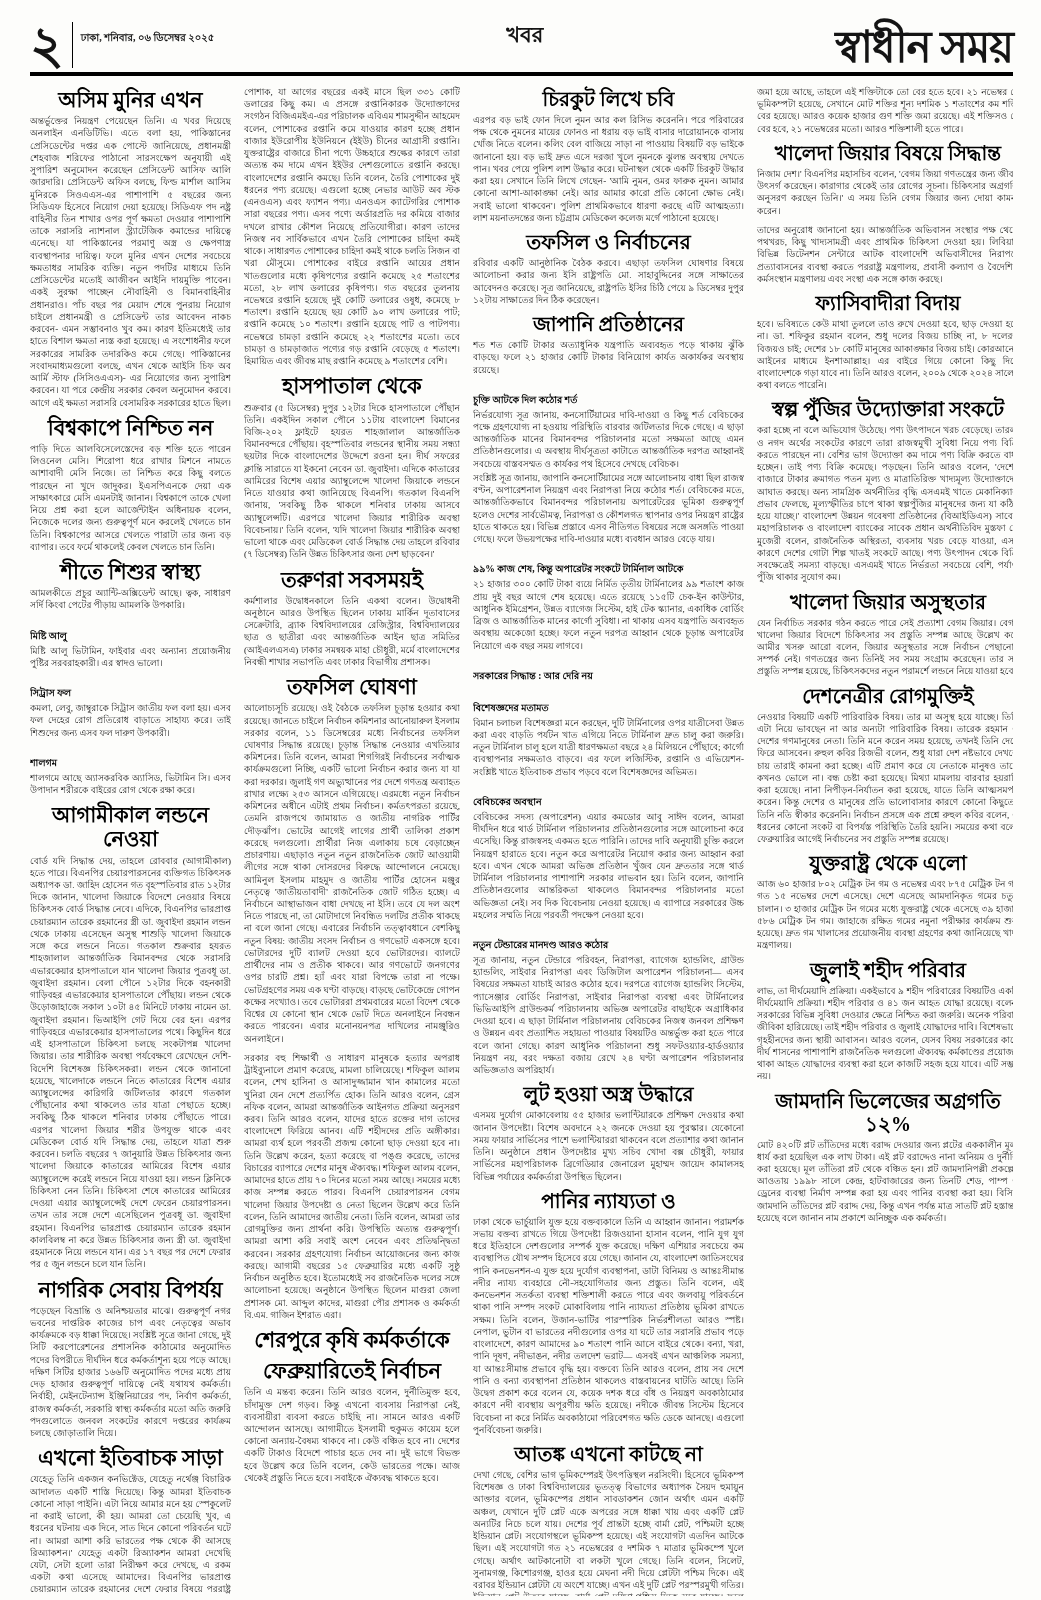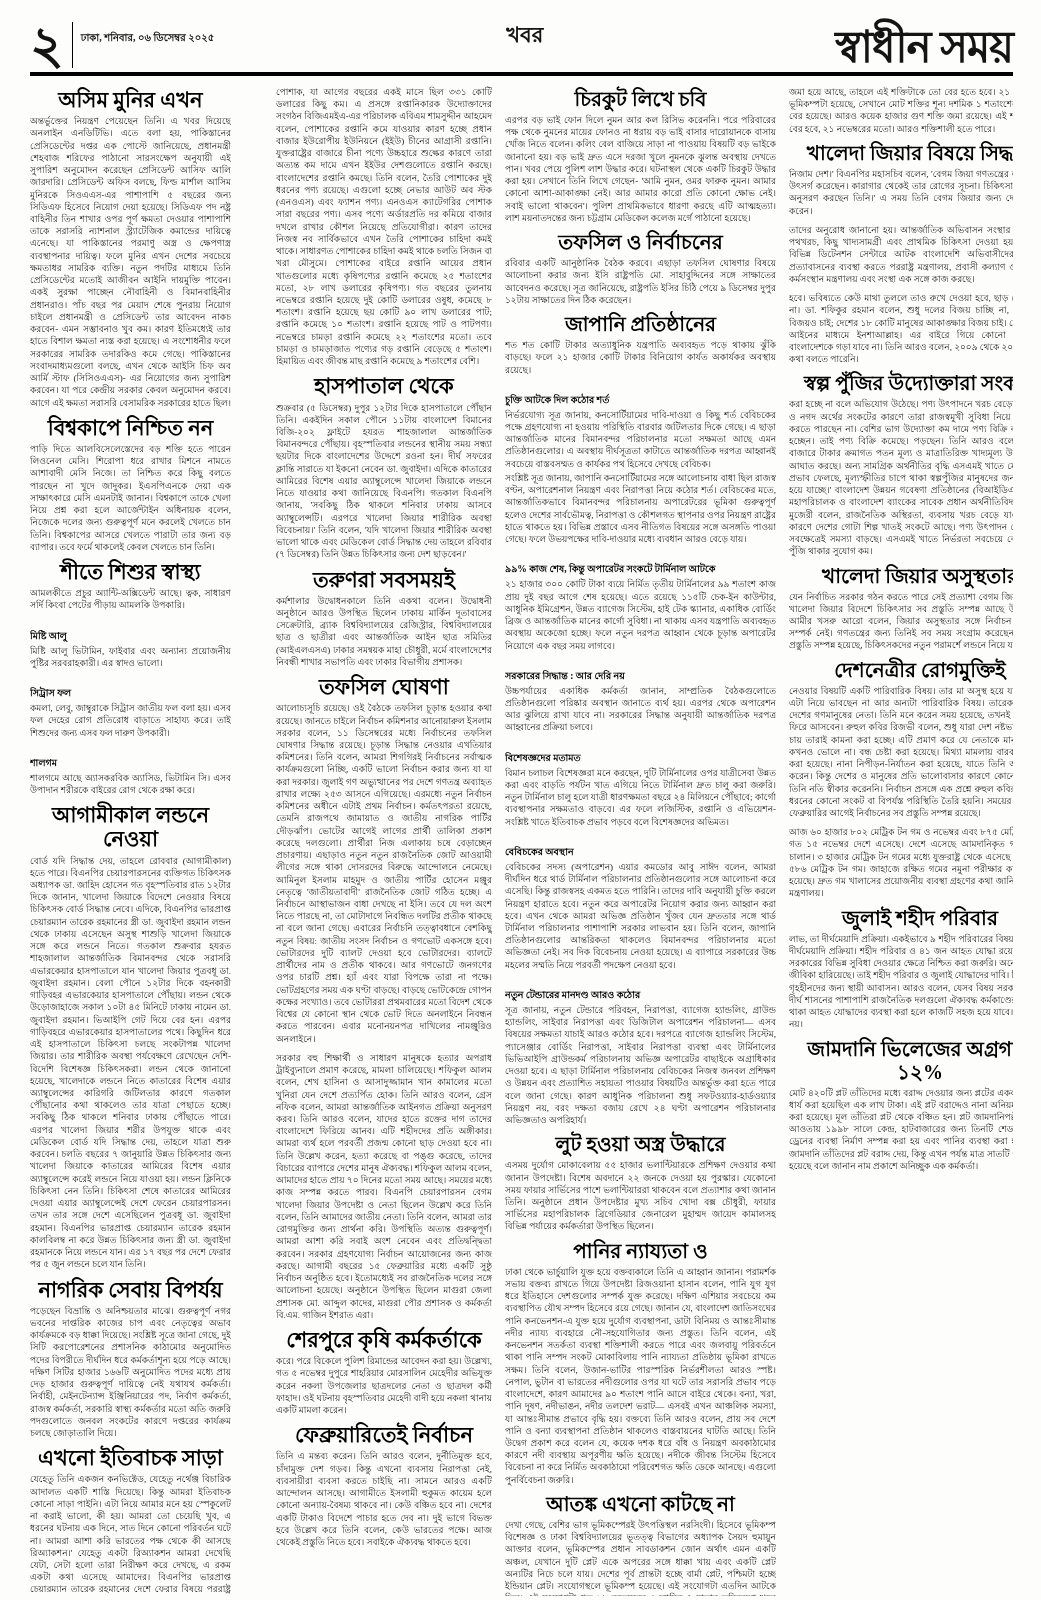--- a/index.html
+++ b/index.html
@@ -16,21 +16,21 @@
   .hdr-divider{width:1px;height:46px;background:#000;}
   .dateline{font-size:10px;font-weight:700;padding-bottom:14px;}
   .section-title{font-size:21px;font-weight:700;padding-bottom:14px;}
   .masthead{font-size:42px;font-weight:900;letter-spacing:-1px;line-height:1;
     transform:scaleY(1.05);font-family:"Liberation Serif",serif;}
   .hdr-rule{height:4px;background:#000;margin-top:4px;margin-bottom:10px;}
   
   #page-body{display:flex;gap:13px;align-items:center;height:1510px;overflow:hidden;}
   .column{overflow:hidden;height:100%;}
   .col1{width:201px;flex:0 0 auto;}
-  .col2{width:216px;flex:0 0 auto;margin-left:32px;}
+  .col2{width:216px;flex:0 0 auto;}
   .col3{width:271px;flex:0 0 auto;}
   .col4{width:262px;flex:0 0 auto;}
   article{margin-bottom:7px;}
   .headline{
     margin:2px 0 3px 0;text-align:center;font-weight:700;color:#000;
     font-size:21px;line-height:1.15;letter-spacing:0;
   }
   .col3 .headline,.col4 .headline{font-size:20px;}
   .body-text{
     margin:0 0 2px 0;font-size:9px;line-height:1.36;text-align:justify;
@@ -99,21 +99,20 @@
         </article>
         <article>
           <h2 class="headline">তফসিল ঘোষণা</h2>
           <p class="body-text">আলোচ্যসূচি রয়েছে। ওই বৈঠকে তফসিল চূড়ান্ত হওয়ার কথা রয়েছে। জানতে চাইলে নির্বাচন কমিশনার আনোয়ারুল ইসলাম সরকার বলেন, ১১ ডিসেম্বরের মধ্যে নির্বাচনের তফসিল ঘোষণার সিদ্ধান্ত রয়েছে। চূড়ান্ত সিদ্ধান্ত নেওয়ার এখতিয়ার কমিশনের। তিনি বলেন, আমরা শিগগিরই নির্বাচনের সর্বাত্মক কার্যক্রমগুলো নিচ্ছি, একটি ভালো নির্বাচন করার জন্য যা যা করা দরকার। জুলাই গণ অভ্যুত্থানের পর দেশে গণতন্ত্র অব্যাহত রাখার লক্ষ্যে ২৫৩ আসনে এগিয়েছে। এরমধ্যে নতুন নির্বাচন কমিশনের অধীনে এটাই প্রথম নির্বাচন। কর্মতৎপরতা রয়েছে, তেমনি রাজপথে জামায়াত ও জাতীয় নাগরিক পার্টির দৌড়ঝাঁপ। ভোটের আগেই লাগের প্রার্থী তালিকা প্রকাশ করেছে দলগুলো। প্রার্থীরা নিজ এলাকায় চষে বেড়াচ্ছেন প্রচারণায়। এছাড়াও নতুন নতুন রাজনৈতিক জোট আওয়ামী লীগের সঙ্গে থাকা দোসরদের বিরুদ্ধে আন্দোলনে নেমেছে। আমিনুল ইসলাম মাহমুদ ও জাতীয় পার্টির হোসেন মঞ্জুর নেতৃত্বে 'জাতীয়তাবাদী' রাজনৈতিক জোট গঠিত হচ্ছে। এ নির্বাচনে আস্থাভাজন বাধা দেখছে না ইসি। তবে যে দল অংশ নিতে পারছে না, তা মোটাদাগে নিবন্ধিত দলটির প্রতীক থাকছে না বলে জানা গেছে। এবারের নির্বাচনি তত্ত্বাবধানে বেশকিছু নতুন বিষয়: জাতীয় সংসদ নির্বাচন ও গণভোট একসঙ্গে হবে। ভোটারদের দুটি ব্যালট দেওয়া হবে ভোটারদের। ব্যালটে প্রার্থীদের নাম ও প্রতীক থাকবে। আর গণভোটে জনগণের ওপর চারটি প্রশ্ন। হ্যাঁ এবং যারা বিপক্ষে তারা না পক্ষে। ভোটগ্রহণের সময় এক ঘণ্টা বাড়ছে। বাড়ছে ভোটকেন্দ্রে গোপন কক্ষের সংখ্যাও। তবে ভোটাররা প্রথমবারের মতো বিদেশ থেকে বিশ্বের যে কোনো স্থান থেকে ভোট দিতে অনলাইনে নিবন্ধন করতে পারবেন। এবার মনোনয়নপত্র দাখিলের নামঞ্জুরিও অনলাইনে।</p>
         </article>
         <article>
           <p class="body-text">সরকার বহু শিক্ষার্থী ও সাধারণ মানুষকে হত্যার অপরাধ ট্রাইব্যুনালে প্রমাণ করেছে, মামলা চালিয়েছে। শফিকুল আলম বলেন, শেখ হাসিনা ও আসাদুজ্জামান খান কামালের মতো খুনিরা যেন দেশে প্রত্যর্পিত হোক। তিনি আরও বলেন, গ্রেস নফিক বলেন, আমরা আন্তর্জাতিক আইনগত প্রক্রিয়া অনুসরণ করব। তিনি আরও বলেন, যাদের হাতে রক্তের দাগ তাদের বাংলাদেশে ফিরিয়ে আনব। এটি শহীদদের প্রতি অঙ্গীকার। আমরা ব্যর্থ হলে পরবর্তী প্রজন্ম কোনো ছাড় দেওয়া হবে না। তিনি উল্লেখ করেন, হত্যা করেছে বা পঙ্গু করেছে, তাদের বিচারের ব্যাপারে দেশের মানুষ ঐক্যবদ্ধ। শফিকুল আলম বলেন, আমাদের হাতে প্রায় ৭০ দিনের মতো সময় আছে। সময়ের মধ্যে কাজ সম্পন্ন করতে পারব। বিএনপি চেয়ারপারসন বেগম খালেদা জিয়ার উপদেষ্টা ও নেতা ছিলেন উল্লেখ করে তিনি বলেন, তিনি আমাদের জাতীয় নেতা। তিনি বলেন, আমরা তার রোগমুক্তির জন্য প্রার্থনা করি। উপস্থিতি অত্যন্ত গুরুত্বপূর্ণ। আমরা আশা করি সবাই অংশ নেবেন এবং প্রতিদ্বন্দ্বিতা করবেন। সরকার গ্রহণযোগ্য নির্বাচন আয়োজনের জন্য কাজ করছে। আগামী বছরের ১৫ ফেব্রুয়ারির মধ্যে একটি সুষ্ঠু নির্বাচন অনুষ্ঠিত হবে। ইতোমধ্যেই সব রাজনৈতিক দলের সঙ্গে আলোচনা হয়েছে। অনুষ্ঠানে উপস্থিত ছিলেন মাগুরা জেলা প্রশাসক মো. আব্দুল কাদের, মাগুরা পৌর প্রশাসক ও কর্মকর্তা বি.এম. গাজিন ইশরাত এরা।</p>
         </article>
         <article>
           <h2 class="headline">শেরপুরে কৃষি কর্মকর্তাকে</h2>
-          <p class="body-text">করে। পরে বিকেলে পুলিশ রিমান্ডের আবেদন করা হয়। উল্লেখ্য, গত ৫ নভেম্বর দুপুরে শাহরিয়ার মোরসালিন মেহেদীর অভিযুক্ত করেন নকলা উপজেলার ছাত্রদলের নেতা ও ছাত্রদল কর্মী ফাহাদ। ওই ঘটনায় বৃহস্পতিবার মেহেদী বাদী হয়ে নকলা থানায় একটি মামলা করেন।</p>
         </article>
         <article>
           <h2 class="headline">ফেব্রুয়ারিতেই নির্বাচন</h2>
           <p class="body-text">তিনি এ মন্তব্য করেন। তিনি আরও বলেন, দুর্নীতিমুক্ত হবে, চাঁদামুক্ত দেশ গড়ব। কিন্তু এখনো ব্যবসায় নিরাপত্তা নেই, ব্যবসায়ীরা ব্যবসা করতে চাইছি না। সামনে আরও একটি আন্দোলন আসছে। আগামীতে ইসলামী হুকুমত কায়েম হলে কোনো অন্যায়-বৈষম্য থাকবে না। কেউ বঞ্চিত হবে না। দেশের একটি টাকাও বিদেশে পাচার হতে দেব না। দুই ভাগে বিভক্ত হবে উল্লেখ করে তিনি বলেন, কেউ ভারতের পক্ষে। আজ থেকেই প্রস্তুতি নিতে হবে। সবাইকে ঐক্যবদ্ধ থাকতে হবে।</p>
         </article>
       </div>
       <div class="column col3">
         <article>
           <h2 class="headline">চিরকুট লিখে চবি</h2>
           <p class="body-text">এরপর বড় ভাই ফোন দিলে নুমন আর কল রিসিভ করেননি। পরে পরিবারের পক্ষ থেকে নুমনের মায়ের ফোনও না ধরায় বড় ভাই বাসার দারোয়ানকে বাসায় খোঁজ নিতে বলেন। কলিং বেল বাজিয়ে সাড়া না পাওয়ায় বিষয়টি বড় ভাইকে জানানো হয়। বড় ভাই দ্রুত এসে দরজা খুলে নুমনকে ঝুলন্ত অবস্থায় দেখতে পান। খবর পেয়ে পুলিশ লাশ উদ্ধার করে। ঘটনাস্থল থেকে একটি চিরকুট উদ্ধার করা হয়। সেখানে তিনি লিখে গেছেন- 'আমি নুমন, ওমর ফারুক নুমন। আমার কোনো আশা-আকাঙ্ক্ষা নেই। আর আমার কারো প্রতি কোনো ক্ষোভ নেই। সবাই ভালো থাকবেন'। পুলিশ প্রাথমিকভাবে ধারণা করছে এটি আত্মহত্যা। লাশ ময়নাতদন্তের জন্য চট্টগ্রাম মেডিকেল কলেজ মর্গে পাঠানো হয়েছে।</p>
@@ -124,21 +123,20 @@
         </article>
         <article>
           <h2 class="headline">জাপানি প্রতিষ্ঠানের</h2>
           <p class="body-text">শত শত কোটি টাকার অত্যাধুনিক যন্ত্রপাতি অব্যবহৃত পড়ে থাকায় ঝুঁকি বাড়ছে। ফলে ২১ হাজার কোটি টাকার বিনিয়োগ কার্যত অকার্যকর অবস্থায় রয়েছে।</p>
           <h3 class="subhead">চুক্তি আটকে দিল কঠোর শর্ত</h3>
           <p class="body-text">নির্ভরযোগ্য সূত্র জানায়, কনসোর্টিয়ামের দাবি-দাওয়া ও কিছু শর্ত বেবিচকের পক্ষে গ্রহণযোগ্য না হওয়ায় পরিস্থিতি বারবার জটিলতার দিকে গেছে। এ ছাড়া আন্তর্জাতিক মানের বিমানবন্দর পরিচালনার মতো সক্ষমতা আছে এমন প্রতিষ্ঠানগুলোর। এ অবস্থায় দীর্ঘসূত্রতা কাটাতে আন্তর্জাতিক দরপত্র আহ্বানই সবচেয়ে বাস্তবসম্মত ও কার্যকর পথ হিসেবে দেখছে বেবিচক।</p>
           <p class="body-text">সংশ্লিষ্ট সূত্র জানায়, জাপানি কনসোর্টিয়ামের সঙ্গে আলোচনায় বাধা ছিল রাজস্ব বণ্টন, অপারেশনাল নিয়ন্ত্রণ এবং নিরাপত্তা নিয়ে কঠোর শর্ত। বেবিচকের মতে, আন্তর্জাতিকভাবে বিমানবন্দর পরিচালনায় অপারেটরের ভূমিকা গুরুত্বপূর্ণ হলেও দেশের সার্বভৌমত্ব, নিরাপত্তা ও কৌশলগত স্থাপনার ওপর নিয়ন্ত্রণ রাষ্ট্রের হাতে থাকতে হয়। বিভিন্ন প্রস্তাবে এসব নীতিগত বিষয়ের সঙ্গে অসঙ্গতি পাওয়া গেছে। ফলে উভয়পক্ষের দাবি-দাওয়ার মধ্যে ব্যবধান আরও বেড়ে যায়।</p>
           <h3 class="subhead">৯৯% কাজ শেষ, কিন্তু অপারেটর সংকটে টার্মিনাল আটকে</h3>
           <p class="body-text">২১ হাজার ৩০০ কোটি টাকা ব্যয়ে নির্মিত তৃতীয় টার্মিনালের ৯৯ শতাংশ কাজ প্রায় দুই বছর আগে শেষ হয়েছে। এতে রয়েছে ১১৫টি চেক-ইন কাউন্টার, আধুনিক ইমিগ্রেশন, উন্নত ব্যাগেজ সিস্টেম, হাই টেক স্ক্যানার, একাধিক বোর্ডিং ব্রিজ ও আন্তর্জাতিক মানের কার্গো সুবিধা। না থাকায় এসব যন্ত্রপাতি অব্যবহৃত অবস্থায় অকেজো হচ্ছে। ফলে নতুন দরপত্র আহ্বান থেকে চূড়ান্ত অপারেটর নিয়োগে এক বছর সময় লাগবে।</p>
           <h3 class="subhead">সরকারের সিদ্ধান্ত : আর দেরি নয়</h3>
-          <p class="body-text">উচ্চপর্যায়ের একাধিক কর্মকর্তা জানান, সাম্প্রতিক বৈঠকগুলোতে প্রতিষ্ঠানগুলো পরিষ্কার অবস্থান জানাতে ব্যর্থ হয়। এরপর থেকে অপারেশন আর ঝুলিয়ে রাখা যাবে না। সরকারের সিদ্ধান্ত অনুযায়ী আন্তর্জাতিক দরপত্র আহ্বানের প্রক্রিয়া চলবে।</p>
           <h3 class="subhead">বিশেষজ্ঞদের মতামত</h3>
           <p class="body-text">বিমান চলাচল বিশেষজ্ঞরা মনে করছেন, দুটি টার্মিনালের ওপর যাত্রীসেবা উন্নত করা এবং বাড়তি পর্যটন খাত এগিয়ে নিতে টার্মিনাল দ্রুত চালু করা জরুরি। নতুন টার্মিনাল চালু হলে যাত্রী ধারণক্ষমতা বছরে ২৪ মিলিয়নে পৌঁছাবে; কার্গো ব্যবস্থাপনার সক্ষমতাও বাড়বে। এর ফলে লজিস্টিক, রপ্তানি ও এভিয়েশন-সংশ্লিষ্ট খাতে ইতিবাচক প্রভাব পড়বে বলে বিশেষজ্ঞদের অভিমত।</p>
           <h3 class="subhead">বেবিচকের অবস্থান</h3>
           <p class="body-text">বেবিচকের সদস্য (অপারেশন) এয়ার কমডোর আবু সাঈদ বলেন, আমরা দীর্ঘদিন ধরে থার্ড টার্মিনাল পরিচালনার প্রতিষ্ঠানগুলোর সঙ্গে আলোচনা করে এসেছি। কিন্তু রাজস্বসহ একমত হতে পারিনি। তাদের দাবি অনুযায়ী চুক্তি করলে নিয়ন্ত্রণ হারাতে হবে। নতুন করে অপারেটর নিয়োগ করার জন্য আহ্বান করা হবে। এখন থেকে আমরা অভিজ্ঞ প্রতিষ্ঠান খুঁজব যেন দ্রুততার সঙ্গে থার্ড টার্মিনাল পরিচালনার পাশাপাশি সরকার লাভবান হয়। তিনি বলেন, জাপানি প্রতিষ্ঠানগুলোর আন্তরিকতা থাকলেও বিমানবন্দর পরিচালনার মতো অভিজ্ঞতা নেই। সব দিক বিবেচনায় নেওয়া হয়েছে। এ ব্যাপারে সরকারের উচ্চ মহলের সম্মতি নিয়ে পরবর্তী পদক্ষেপ নেওয়া হবে।</p>
           <h3 class="subhead">নতুন টেন্ডারের মানদণ্ড আরও কঠোর</h3>
           <p class="body-text">সূত্র জানায়, নতুন টেন্ডারে পরিবহন, নিরাপত্তা, ব্যাগেজ হ্যান্ডলিং, গ্রাউন্ড হ্যান্ডলিং, সাইবার নিরাপত্তা এবং ডিজিটাল অপারেশন পরিচালনা— এসব বিষয়ের সক্ষমতা যাচাই আরও কঠোর হবে। দরপত্রে ব্যাগেজ হ্যান্ডলিং সিস্টেম, প্যাসেঞ্জার বোর্ডিং নিরাপত্তা, সাইবার নিরাপত্তা ব্যবস্থা এবং টার্মিনালের ভিভিআইপি গ্রাউন্ডকর্ম পরিচালনায় অভিজ্ঞ অপারেটর বাছাইকে অগ্রাধিকার দেওয়া হবে। এ ছাড়া টার্মিনাল পরিচালনায় বেবিচকের নিজস্ব জনবল প্রশিক্ষণ ও উন্নয়ন এবং প্রত্যাশিত সহায়তা পাওয়ার বিষয়টিও অন্তর্ভুক্ত করা হতে পারে বলে জানা গেছে। কারণ আধুনিক পরিচালনা শুধু সফটওয়্যার-হার্ডওয়্যার নিয়ন্ত্রণ নয়, বরং দক্ষতা বজায় রেখে ২৪ ঘণ্টা অপারেশন পরিচালনার অভিজ্ঞতাও অপরিহার্য।</p>
         </article>
         <article>
           <h2 class="headline">লুট হওয়া অস্ত্র উদ্ধারে</h2>
           <p class="body-text">এসময় দুর্যোগ মোকাবেলায় ৫৫ হাজার ভলান্টিয়ারকে প্রশিক্ষণ দেওয়ার কথা জানান উপদেষ্টা। বিশেষ অবদানে ২২ জনকে দেওয়া হয় পুরস্কার। যেকোনো সময় ফায়ার সার্ভিসের পাশে ভলান্টিয়াররা থাকবেন বলে প্রত্যাশার কথা জানান তিনি। অনুষ্ঠানে প্রধান উপদেষ্টার মুখ্য সচিব খোদা বক্স চৌধুরী, ফায়ার সার্ভিসের মহাপরিচালক ব্রিগেডিয়ার জেনারেল মুহাম্মদ জায়েদ কামালসহ বিভিন্ন পর্যায়ের কর্মকর্তারা উপস্থিত ছিলেন।</p>
@@ -157,35 +155,37 @@
           <p class="body-text">জমা হয়ে আছে, তাহলে এই শক্তিটাকে তো বের হতে হবে। ২১ নভেম্বর যে ভূমিকম্পটা হয়েছে, সেখানে মোট শক্তির শূন্য দশমিক ১ শতাংশের কম শক্তি বের হয়েছে। আরও কয়েক হাজার গুণ শক্তি জমা রয়েছে। এই শক্তিসও যে বের হবে, ২১ নভেম্বরের মতো। আরও শক্তিশালী হতে পারে।</p>
         </article>
         <article>
           <h2 class="headline">খালেদা জিয়ার বিষয়ে সিদ্ধান্ত</h2>
           <p class="body-text">নিজাম দেশ।' বিএনপির মহাসচিব বলেন, 'বেগম জিয়া গণতন্ত্রের জন্য জীবন উৎসর্গ করেছেন। কারাগার থেকেই তার রোগের সূচনা। চিকিৎসার অগ্রগতি অনুসরণ করছেন তিনি।' এ সময় তিনি বেগম জিয়ার জন্য দোয়া কামনা করেন।</p>
         </article>
         <article>
           <p class="body-text">তাদের অনুরোধ জানানো হয়। আন্তর্জাতিক অভিবাসন সংস্থার পক্ষ থেকে পথখরচ, কিছু খাদ্যসামগ্রী এবং প্রাথমিক চিকিৎসা দেওয়া হয়। লিবিয়ার বিভিন্ন ডিটেনশন সেন্টারে আটক বাংলাদেশি অভিবাসীদের নিরাপদে প্রত্যাবাসনের ব্যবস্থা করতে পররাষ্ট্র মন্ত্রণালয়, প্রবাসী কল্যাণ ও বৈদেশিক কর্মসংস্থান মন্ত্রণালয় এবং সংস্থা এক সঙ্গে কাজ করছে।</p>
         </article>
         <article>
+          <h2 class="headline">ফ্যাসিবাদীরা বিদায়</h2>
           <p class="body-text">হবে। ভবিষ্যতে কেউ মাথা তুললে তাও রুখে দেওয়া হবে, ছাড় দেওয়া হবে না। ডা. শফিকুর রহমান বলেন, শুধু দলের বিজয় চাচ্ছি না, ৮ দলেরও বিজয়ও চাই; দেশের ১৮ কোটি মানুষের আকাঙ্ক্ষার বিজয় চাই। কোরআনের আইনের মাধ্যমে ইনশাআল্লাহ। এর বাইরে গিয়ে কোনো কিছু দিয়ে বাংলাদেশকে গড়া যাবে না। তিনি আরও বলেন, ২০০৯ থেকে ২০২৪ সালের কথা বলতে পারেনি।</p>
         </article>
         <article>
           <h2 class="headline">স্বল্প পুঁজির উদ্যোক্তারা সংকটে</h2>
           <p class="body-text">করা হচ্ছে না বলে অভিযোগ উঠেছে। পণ্য উৎপাদনে খরচ বেড়েছে। তারল্য ও নগদ অর্থের সংকটের কারণে তারা রাজস্বমুখী সুবিধা নিয়ে পণ্য বিক্রি করতে পারছেন না। বেশির ভাগ উদ্যোক্তা কম দামে পণ্য বিক্রি করতে বাধ্য হচ্ছেন। তাই পণ্য বিক্রি কমেছে। পড়ছেন। তিনি আরও বলেন, 'দেশের বাজারে টাকার ক্রমাগত পতন মূল্য ও মাত্রাতিরিক্ত খাদ্যমূল্য উদ্যোক্তাদের আঘাত করছে। অন্য সামগ্রিক অর্থনীতির বৃদ্ধি এসএমই খাতে মেকানিক্যাল প্রভাব ফেলছে, মূল্যস্ফীতির চাপে থাকা স্বল্পপুঁজির মানুষদের জন্য যা কঠিন হয়ে যাচ্ছে।' বাংলাদেশ উন্নয়ন গবেষণা প্রতিষ্ঠানের (বিআইডিএস) সাবেক মহাপরিচালক ও বাংলাদেশ ব্যাংকের সাবেক প্রধান অর্থনীতিবিদ মুস্তফা কে মুজেরী বলেন, রাজনৈতিক অস্থিরতা, ব্যবসায় খরচ বেড়ে যাওয়া, এসব কারণে দেশের গোটা শিল্প খাতই সংকটে আছে। পণ্য উৎপাদন থেকে বিক্রি সবক্ষেত্রেই সমস্যা বাড়ছে। এসএমই খাতে নির্ভরতা সবচেয়ে বেশি, পর্যাপ্ত পুঁজি থাকার সুযোগ কম।</p>
         </article>
         <article>
           <h2 class="headline">খালেদা জিয়ার অসুস্থতার</h2>
           <p class="body-text">যেন নির্বাচিত সরকার গঠন করতে পারে সেই প্রত্যাশা বেগম জিয়ার। বেগম খালেদা জিয়ার বিদেশে চিকিৎসার সব প্রস্তুতি সম্পন্ন আছে উল্লেখ করে আমীর খসরু আরো বলেন, জিয়ার অসুস্থতার সঙ্গে নির্বাচন পেছানোর সম্পর্ক নেই। গণতন্ত্রের জন্য তিনিই সব সময় সংগ্রাম করেছেন। তার সব প্রস্তুতি সম্পন্ন হয়েছে, চিকিৎসকদের নতুন পরামর্শে লন্ডনে নিয়ে যাওয়া হবে।</p>
         </article>
         <article>
           <h2 class="headline">দেশনেত্রীর রোগমুক্তিই</h2>
           <p class="body-text">নেওয়ার বিষয়টি একটি পারিবারিক বিষয়। তার মা অসুস্থ হয়ে যাচ্ছে। তিনি এটা নিয়ে ভাবছেন না আর অন্যটা পারিবারিক বিষয়। তারেক রহমান এ দেশের গণমানুষের নেতা। তিনি মনে করেন সময় হয়েছে, তখনই তিনি দেশে ফিরে আসবেন। রুহুল কবির রিজভী বলেন, শুধু যারা দেশ নষ্টভাবে দেখতে চায় তারাই কামনা করা হচ্ছে। এটি প্রমাণ করে যে নেতাকে মানুষও তাকে কখনও ভোলে না। বন্ধ চেষ্টা করা হয়েছে। মিথ্যা মামলায় বারবার হয়রানি করা হয়েছে। নানা নিপীড়ন-নির্যাতন করা হয়েছে, যাতে তিনি আত্মসমর্পণ করেন। কিন্তু দেশের ও মানুষের প্রতি ভালোবাসার কারণে কোনো কিছুতেই তিনি নতি স্বীকার করেননি। নির্বাচন প্রসঙ্গে এক প্রশ্নে রুহুল কবির বলেন, এ ধরনের কোনো সংকট বা বিপর্যস্ত পরিস্থিতি তৈরি হয়নি। সময়ের কথা বলে। ফেব্রুয়ারির আগেই নির্বাচনের সব প্রস্তুতি সম্পন্ন রয়েছে।</p>
         </article>
         <article>
+          <h2 class="headline">যুক্তরাষ্ট্র থেকে এলো</h2>
           <p class="body-text">আজ ৬০ হাজার ৮০২ মেট্রিক টন গম ও নভেম্বর এবং ৮৭৫ মেট্রিক টন গম গত ১৫ নভেম্বর দেশে এসেছে। দেশে এসেছে আমদানিকৃত গমের চতুর্থ চালান। ৩ হাজার মেট্রিক টন গমের মধ্যে যুক্তরাষ্ট্র থেকে এসেছে ৩৯ হাজার ৫৮৬ মেট্রিক টন গম। জাহাজে রক্ষিত গমের নমুনা পরীক্ষার কার্যক্রম শুরু হয়েছে। দ্রুত গম খালাসের প্রয়োজনীয় ব্যবস্থা গ্রহণের কথা জানিয়েছে খাদ্য মন্ত্রণালয়।</p>
         </article>
         <article>
           <h2 class="headline">জুলাই শহীদ পরিবার</h2>
           <p class="body-text">লাভ, তা দীর্ঘমেয়াদি প্রক্রিয়া। একইভাবে ৯ শহীদ পরিবারের বিষয়টিও একটি দীর্ঘমেয়াদি প্রক্রিয়া। শহীদ পরিবার ও ৪১ জন আহত যোদ্ধা রয়েছে। বলেন, সরকারের বিভিন্ন সুবিধা দেওয়ার ক্ষেত্রে নিশ্চিত করা জরুরি। অনেক পরিবার জীবিকা হারিয়েছে। তাই শহীদ পরিবার ও জুলাই যোদ্ধাদের দাবি। বিশেষভাবে গৃহহীনদের জন্য স্থায়ী আবাসন। আরও বলেন, যেসব বিষয় সরকারের কাছে দীর্ঘ শাসনের পাশাপাশি রাজনৈতিক দলগুলো ঐক্যবদ্ধ কর্মকাণ্ডের প্রয়োজন থাকা আহত যোদ্ধাদের ব্যবস্থা করা হলে কাজটি সহজ হয়ে যাবে। এটি সম্ভব নয়।</p>
         </article>
         <article>
           <h2 class="headline">জামদানি ভিলেজের অগ্রগতি ১২%</h2>
           <p class="body-text">মোট ৪২০টি প্লট তাঁতিদের মধ্যে বরাদ্দ দেওয়ার জন্য প্লটের এককালীন মূল্য ধার্য করা হয়েছিল এক লাখ টাকা। এই প্লট বরাদ্দেও নানা অনিয়ম ও দুর্নীতি করা হয়েছে। মূল তাঁতিরা প্লট থেকে বঞ্চিত হন। প্লট জামদানিপল্লী প্রকল্পের আওতায় ১৯৯৮ সালে কেন্দ্র, হাটবাজারের জন্য তিনটি শেড, পাম্প ও ড্রেনের ব্যবস্থা নির্মাণ সম্পন্ন করা হয় এবং পানির ব্যবস্থা করা হয়। বিসিক জামদানি তাঁতিদের প্লট বরাদ্দ দেয়, কিন্তু এখন পর্যন্ত মাত্র সাতটি প্লট হস্তান্তর হয়েছে বলে জানান নাম প্রকাশে অনিচ্ছুক এক কর্মকর্তা।</p>
         </article>

